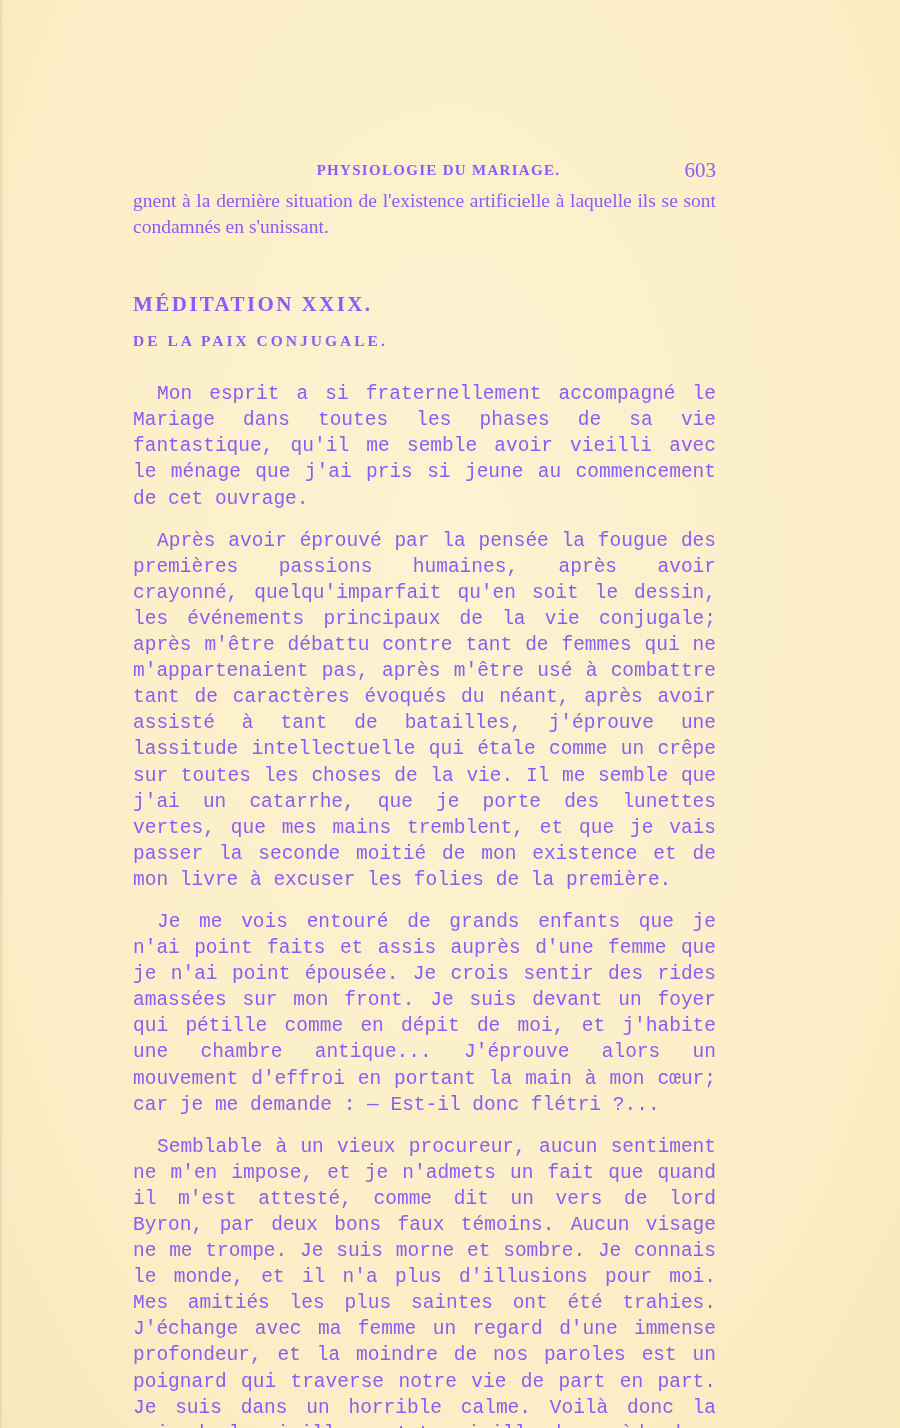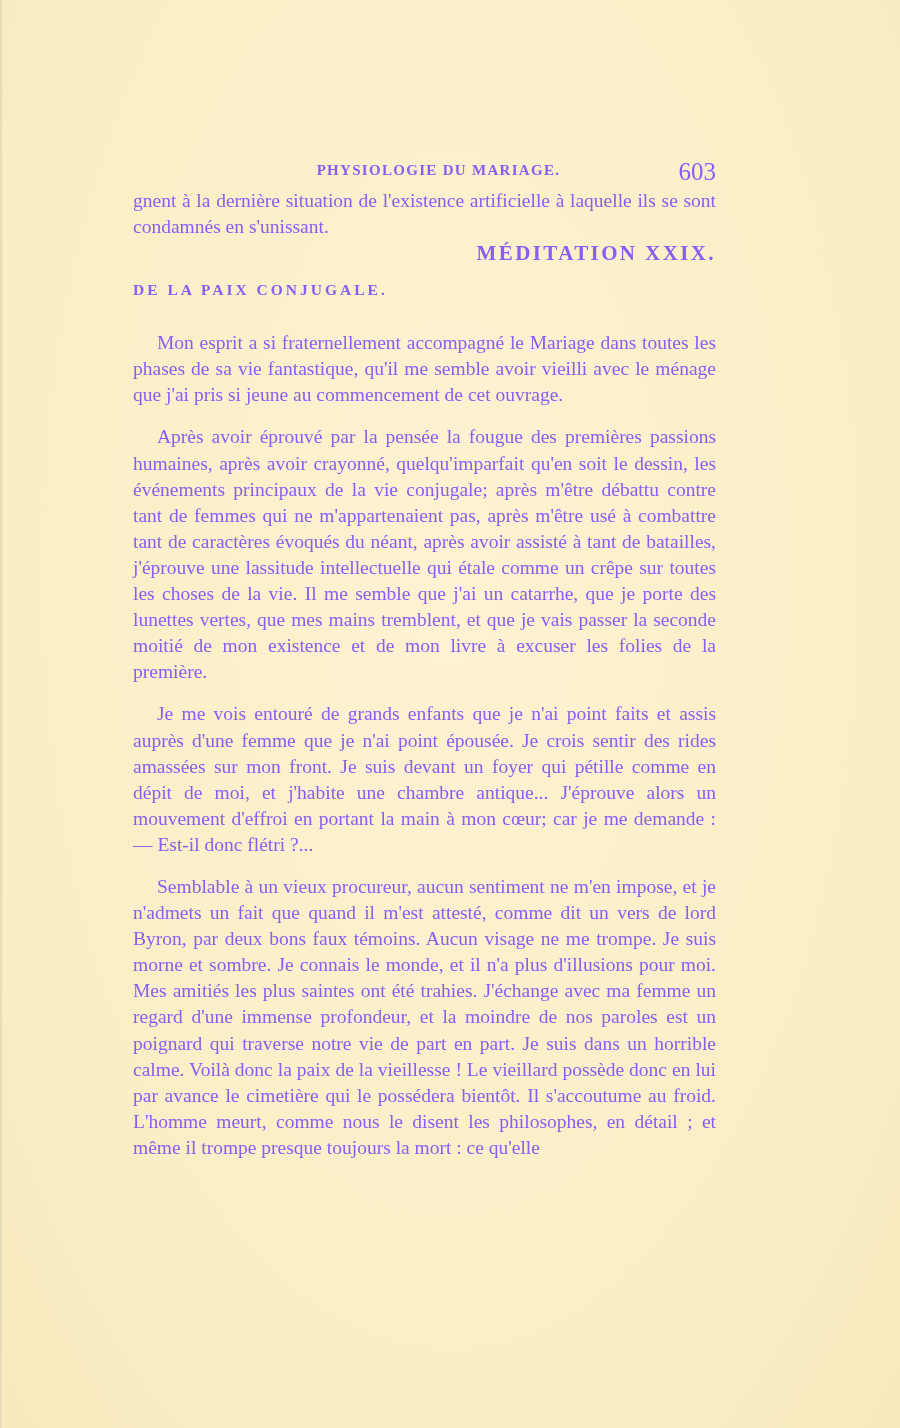--- a/index.html
+++ b/index.html
@@ -21,37 +21,37 @@
   .running-head {
     position: relative; height: 30px;
   }
   .running-title {
     position: absolute; left: 0; right: 0; top: 4px; text-align: center;
     font-size: 15px; font-weight: bold; letter-spacing: 1.3px;
     padding-left: 28px;
   }
   .page-number {
     position: absolute; right: 0; top: 0;
-    font-size: 25px;
+    font-size: 21px;
   }
   p.line-para {
     margin: 0; font-size: 19.5px; line-height: 26.1px;
     text-align: justify; text-align-last: left;
   }
   .intro { margin-top: -4px; }
   .chapter-title {
-    text-align: right; font-size: 21px; font-weight: bold;
-    letter-spacing: 2.4px; line-height: 26px;
+    text-align: left; font-size: 21px; font-weight: bold;
+    letter-spacing: 2.4px; margin-top: 51px; line-height: 26px;
   }
   .chapter-subtitle {
     text-align: left; font-size: 15.5px; font-weight: bold;
     letter-spacing: 3px; margin-top: 14px; line-height: 20px;
   }
   .body-paras { margin-top: 30px; }
-  .body-paras p.line-para { text-indent: 24px; }
+  .body-paras p.line-para { text-indent: 24px; font-family: Liberation Mono, monospace; }
   .body-paras p.line-para + p.line-para { margin-top: 16px; }
 </style>
 </head>
 <body>
 
 <div class="page-edge"></div>
 
 <div class="text-block">
   <div class="running-head">
     <div class="running-title">PHYSIOLOGIE DU MARIAGE.</div>

